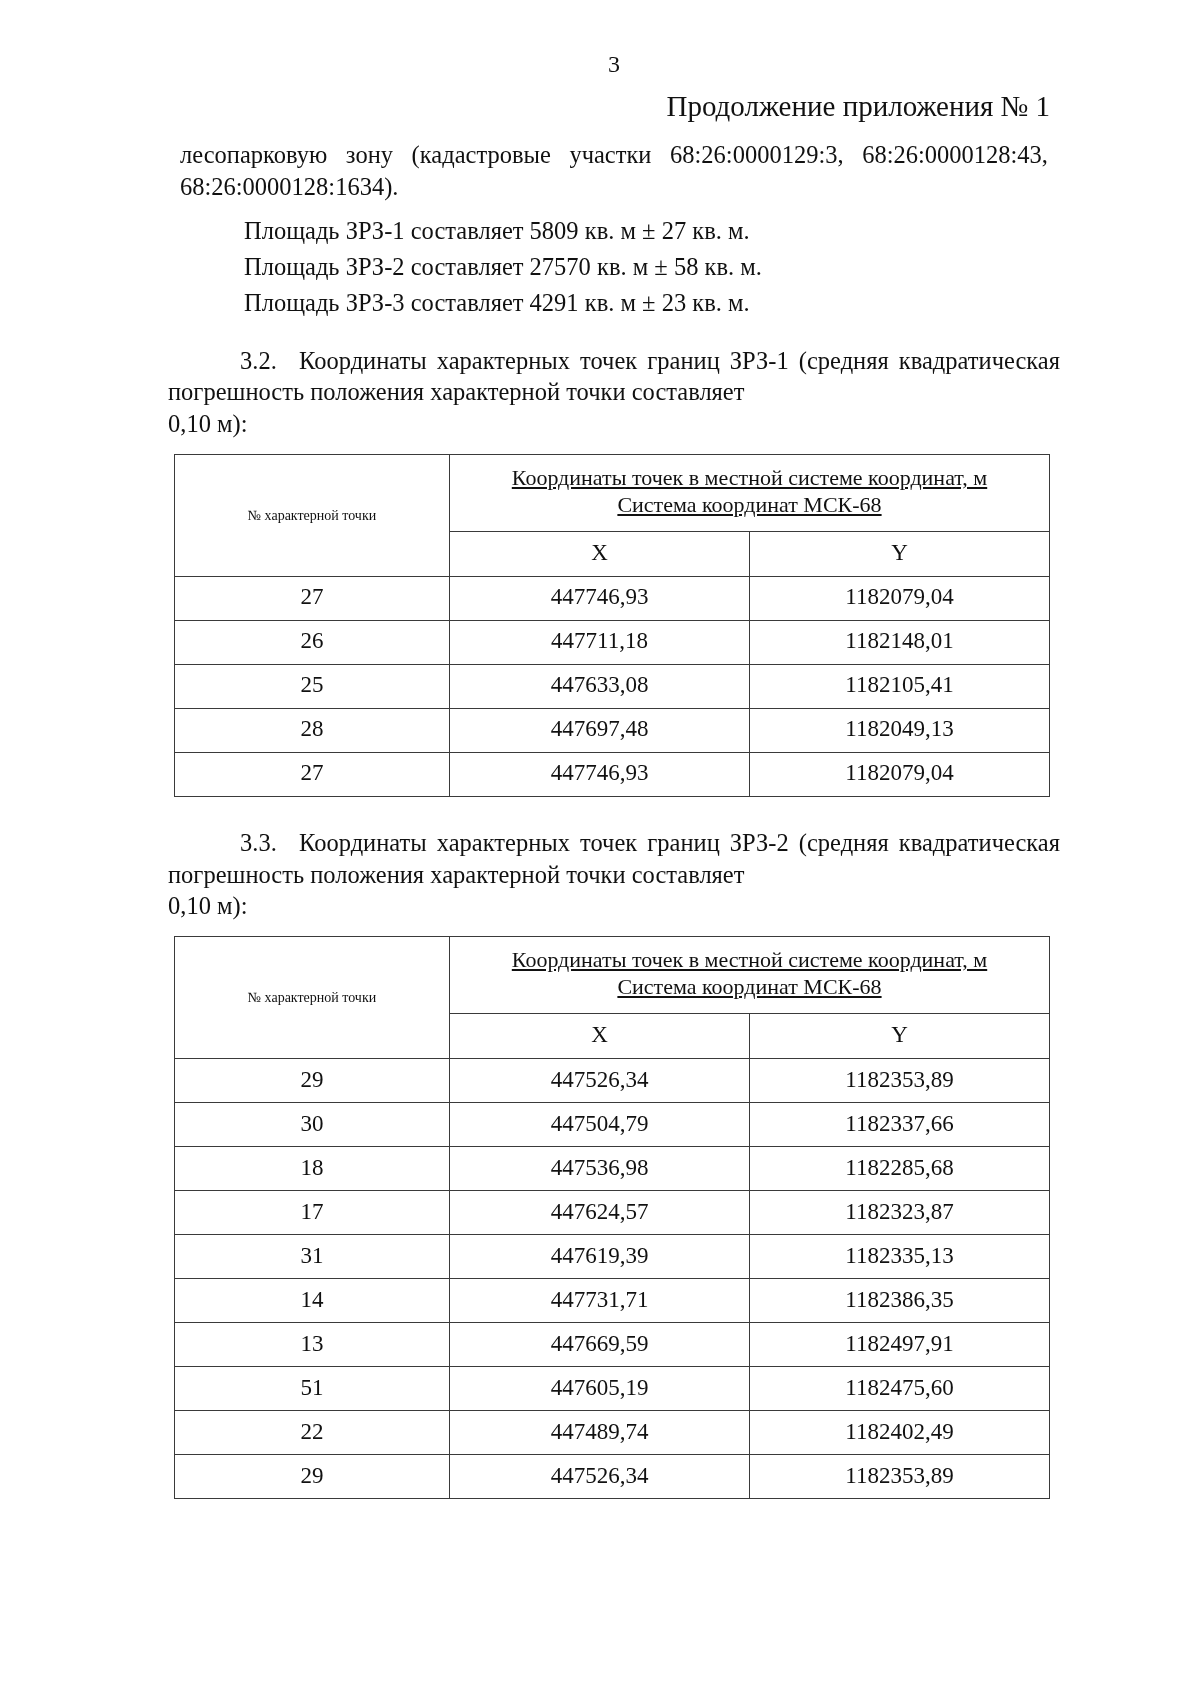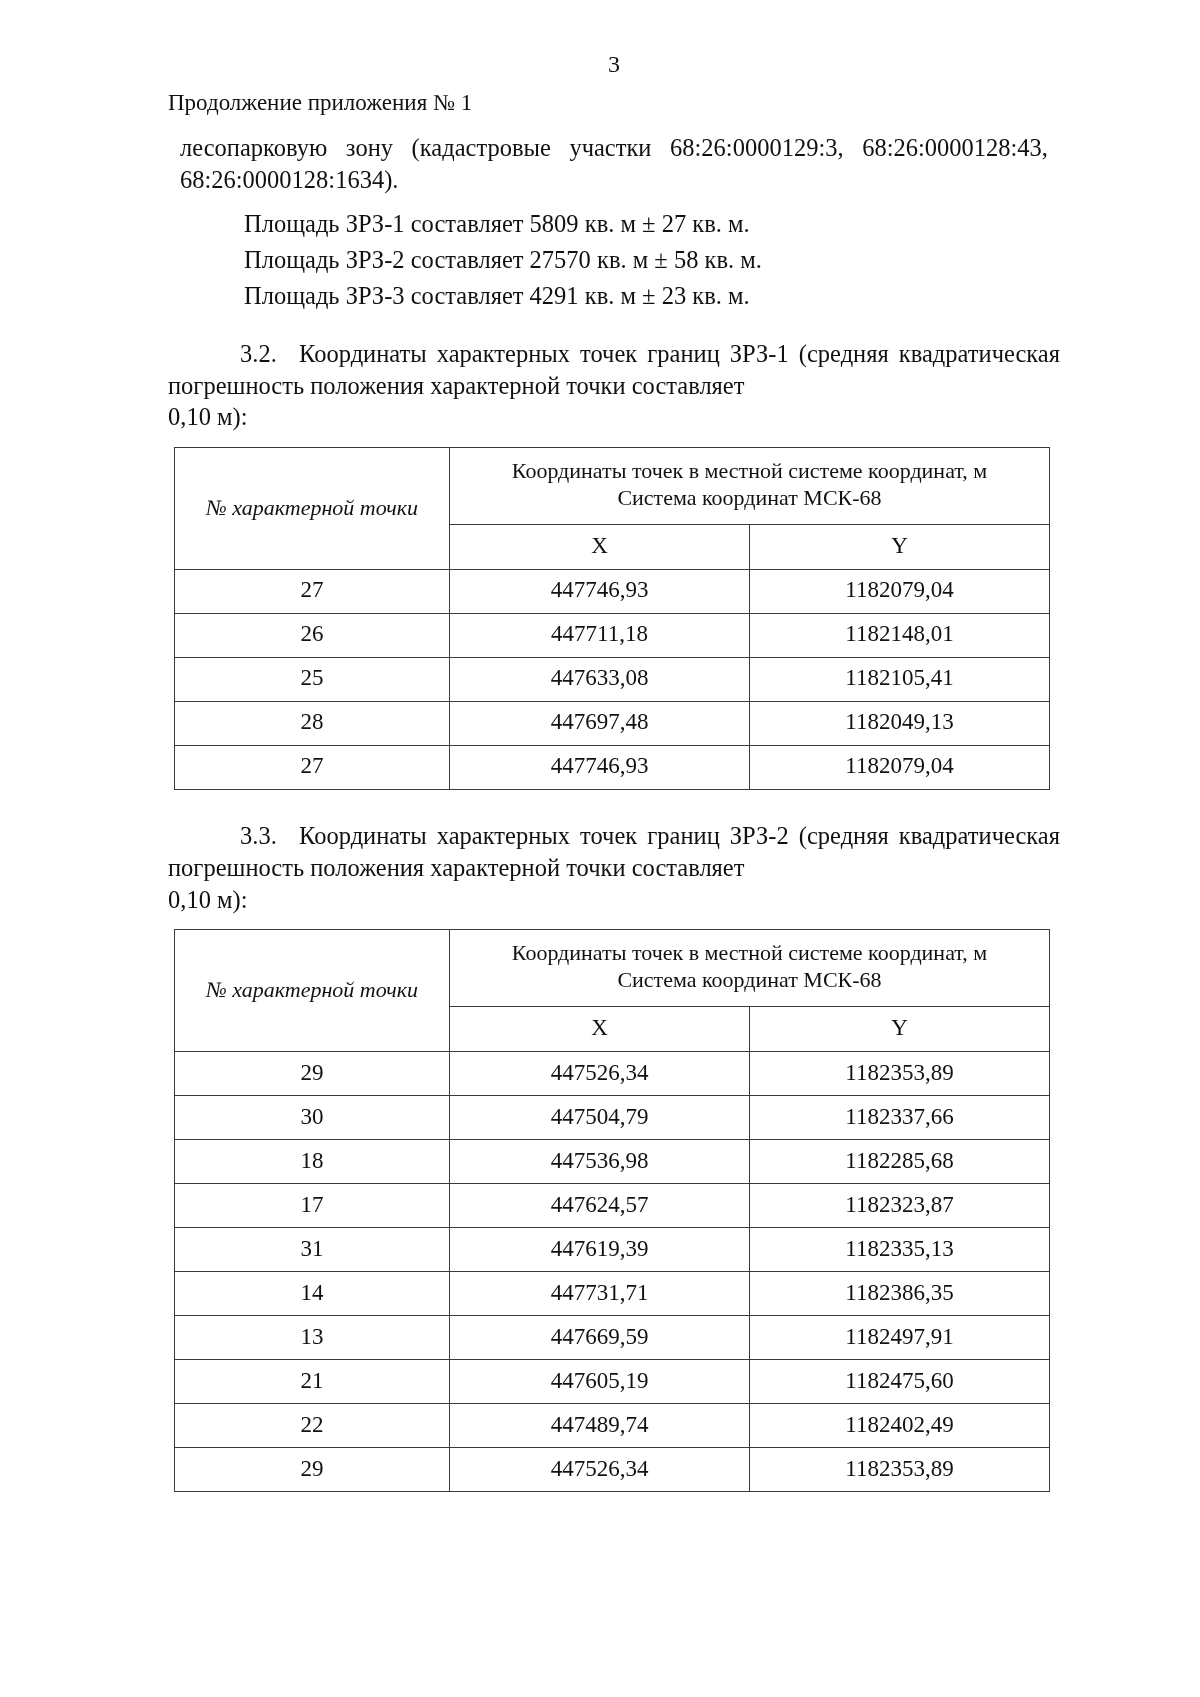--- a/index.html
+++ b/index.html
@@ -24,21 +24,22 @@
     padding: 52px 140px 0 168px;
   }
   .page-number {
     text-align: center;
     font-size: 24px;
     line-height: 1;
     margin: 0 0 14px 0;
     letter-spacing: 0.2px;
   }
   .appendix-note {
-    font-size: 23px;
+    text-align: right;
+    font-size: 29px;
     line-height: 1.15;
     margin: 0 8px 16px 0;
     padding-right: 2px;
   }
   .body-text {
     font-size: 24.5px;
     line-height: 1.30;
     text-align: justify;
     text-justify: inter-word;
     margin: 12px;
@@ -81,39 +82,38 @@
   table.coord-table td {
     border: 1px solid #3a3a3a;
     text-align: center;
     vertical-align: middle;
     font-weight: normal;
     padding: 6px 4px;
     line-height: 1.22;
   }
   table.coord-table th.pt-head {
     width: 266px;
-    font-size: 22px;
-    font-style: italic;
+    font-size: 14px;
   }
   table.coord-table th.coords-head {
     font-size: 22px;
     padding: 10px 6px 12px 6px;
   }
   table.coord-table th.xy-head {
     font-size: 23px;
     padding: 7px 4px 9px 4px;
   }
   table.coord-table th.col-x { width: 305px; }
   table.coord-table th.col-y { width: 305px; }
   table.coord-table td {
     font-size: 23px;
     height: 33px;
     padding: 4px 4px 6px 4px;
   }
-  .hdr-line { display: block; }
+  .hdr-line { display: block; text-decoration: underline; }
 </style>
 </head>
 <body>
 
 <div class="page">
 
   <div class="page-number">3</div>
 
   <div class="appendix-note">Продолжение приложения № 1</div>
 
@@ -229,21 +229,21 @@
           <td>14</td>
           <td>447731,71</td>
           <td>1182386,35</td>
         </tr>
         <tr>
           <td>13</td>
           <td>447669,59</td>
           <td>1182497,91</td>
         </tr>
         <tr>
-          <td>21</td>
+          <td>51</td>
           <td>447605,19</td>
           <td>1182475,60</td>
         </tr>
         <tr>
           <td>22</td>
           <td>447489,74</td>
           <td>1182402,49</td>
         </tr>
         <tr>
           <td>29</td>

